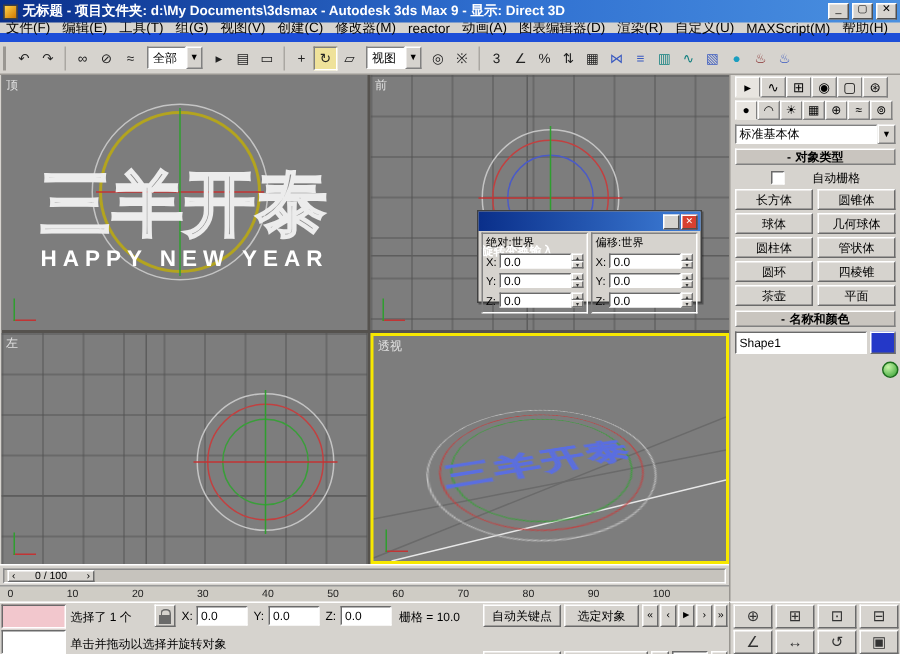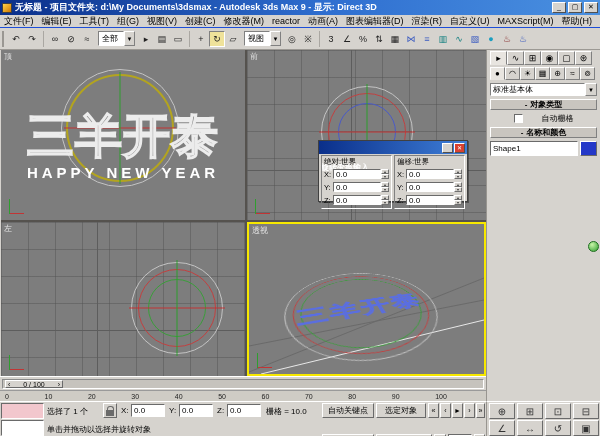--- a/index.html
+++ b/index.html
@@ -4,21 +4,21 @@
 <style>
   *{margin:0;padding:0;box-sizing:border-box;}
   html,body{width:600px;height:436px;overflow:hidden;}
   body{font-family:"Liberation Sans",sans-serif;background:#d6d3ce;position:relative;font-size:9px;color:#000;}
 
   
   .titlebar{position:absolute;left:0;top:0;width:600px;height:15px;background:linear-gradient(90deg,#0a2f8a,#2f6fd0 55%,#4a90e0);display:flex;align-items:center;padding:0 2px;z-index:5;}
   .app-icon{width:10px;height:10px;background:linear-gradient(135deg,#ffd24a,#d07800);border:1px solid #404040;margin-right:3px;flex:none;}
   .title-text{color:#fff;font-size:9px;font-weight:bold;flex:1;white-space:nowrap;overflow:hidden;}
   .win-btn{width:14px;height:11px;background:#d6d3ce;border:1px solid;border-color:#fff #505050 #505050 #fff;font-size:7px;line-height:8px;text-align:center;margin-left:2px;flex:none;}
-  .menubar{position:absolute;left:0;top:15px;width:600px;height:13px;display:flex;align-items:center;border-bottom:1px solid #1d4ed8;}
+  .menubar{position:absolute;left:0;top:15px;width:600px;height:13px;display:flex;align-items:center;border-bottom:6px solid #1d4ed8;}
   .menu-item{padding:0 4px;font-size:9px;white-space:nowrap;}
   .toolbar{position:absolute;left:0;top:28px;width:600px;height:22px;display:flex;align-items:center;border-bottom:1px solid #9c9994;padding-left:2px;}
   .drag-handle{width:4px;height:16px;border-left:2px double #9a9792;margin-right:2px;}
   .tbi{width:16px;height:16px;display:flex;align-items:center;justify-content:center;font-size:9px;color:#222;border:1px solid transparent;flex:none;}
   .tbi.active{background:#efe29a;border-color:#808080 #fff #fff #808080;}
   .tsep{width:4px;height:16px;border-right:1px solid #aaa7a2;margin-right:3px;flex:none;}
   .tb-dd{height:15px;display:flex;margin:0 3px;flex:none;}
   .tb-dd .val{background:#fff;border:1px solid;border-color:#808080 #fff #fff #808080;font-size:8px;display:flex;align-items:center;padding:0 3px;min-width:26px;}
   .tb-dd .arw{width:11px;background:#d6d3ce;border:1px solid;border-color:#fff #808080 #808080 #fff;font-size:6px;display:flex;align-items:center;justify-content:center;}
   .c-teal{color:#107f7f}.c-blue{color:#3a5ac0}.c-red{color:#8a3333}.c-mat{color:#1b9ec0}
@@ -343,20 +343,32 @@
     <div class="arw">▼</div>
   </div>
   <div class="roll">
     <span>-</span>
     <span>对象类型</span>
   </div>
   <div class="autogrid">
     <div class="chk"></div>
     <span style="font-size:8px;">自动栅格</span>
   </div>
+  <div class="obj-grid">
+    <div class="btn3d">长方体</div>
+    <div class="btn3d">圆锥体</div>
+    <div class="btn3d">球体</div>
+    <div class="btn3d">几何球体</div>
+    <div class="btn3d">圆柱体</div>
+    <div class="btn3d">管状体</div>
+    <div class="btn3d">圆环</div>
+    <div class="btn3d">四棱锥</div>
+    <div class="btn3d">茶壶</div>
+    <div class="btn3d">平面</div>
+  </div>
   <div class="roll">
     <span>-</span>
     <span>名称和颜色</span>
   </div>
   <div class="name-row">
     <div class="sunk name-field">Shape1</div>
     <div class="color-swatch"></div>
   </div>
 </div>
 

